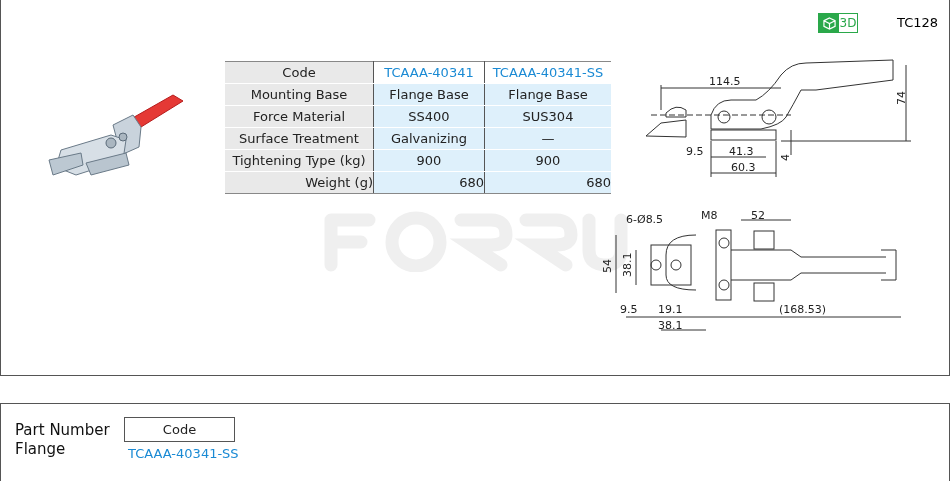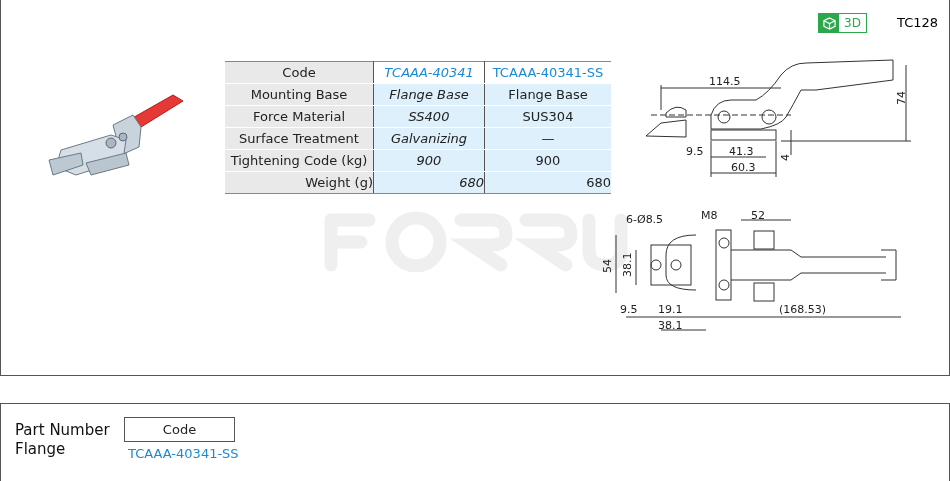--- a/index.html
+++ b/index.html
@@ -1,29 +1,29 @@
 <!DOCTYPE html>
 <html><head>
 <meta charset="utf-8">
 <style>
   html,body{margin:0;padding:0;background:#fff;}
   body{width:950px;height:481px;position:relative;font-family:"DejaVu Sans","Liberation Sans",sans-serif;color:#222;overflow:hidden;}
   .panel{position:absolute;border:1px solid #555;box-sizing:border-box;background:#fff;}
   #top-panel{left:0;top:0;width:950px;height:376px;border-top:none;}
   #bottom-panel{left:0;top:403px;width:950px;height:85px;}
-  .badge3d{position:absolute;left:817px;top:13px;height:20px;width:49px;border:1px solid #2aa84a;box-sizing:border-box;display:flex;align-items:center;}
+  .badge3d{position:absolute;left:817px;top:13px;height:20px;width:40px;border:1px solid #2aa84a;box-sizing:border-box;display:flex;align-items:center;}
   .badge3d .ic{width:20px;height:18px;background:#2aa84a;display:flex;align-items:center;justify-content:center;}
   .badge3d .lbl{flex:1;text-align:center;font-size:12px;color:#2aa84a;}
   .tc{position:absolute;left:896px;top:15px;font-size:13px;color:#000000;}
   table.spec{position:absolute;left:224px;top:61px;border-collapse:collapse;font-size:13px;}
   table.spec td{height:21px;padding:0;text-align:center;border-bottom:1px solid #fff;}
   table.spec tr:first-child td{border-top:1px solid #888;}
   table.spec tr:last-child td{border-bottom:1px solid #888;text-align:right;}
   table.spec td.h{width:148px;background:#e9e9e9;border-right:1px solid #555;}
-  table.spec td.c1{width:110px;background:#def0fb;border-right:1px solid #555;font-style:italic;}
+  table.spec td.c1{width:110px;background:#def0fb;border-right:1px solid #555;}
   table.spec td.c2{width:126px;background:#def0fb;}
   table.spec tr:first-child td.c1, table.spec tr:first-child td.c2{background:#fff;color:#1a8ad4;}
   .watermark{position:absolute;left:320px;top:210px;width:320px;height:62px;}
   .drawing{position:absolute;}
   .dim{font-size:11px;fill:#222;font-family:"DejaVu Sans",sans-serif;}
   .pn-label{position:absolute;left:14px;top:17px;font-size:15px;line-height:19px;color:#111;}
   .pn-box{position:absolute;left:123px;top:13px;width:111px;height:25px;border:1px solid #555;box-sizing:border-box;font-size:13px;text-align:center;line-height:23px;}
   .pn-code{position:absolute;left:127px;top:42px;font-size:13px;color:#1a8ad4;}
 </style>
 </head>
@@ -66,21 +66,21 @@
           <td class="h">Force Material</td>
           <td class="c1">SS400</td>
           <td class="c2">SUS304</td>
         </tr>
       <tr>
           <td class="h">Surface Treatment</td>
           <td class="c1">Galvanizing</td>
           <td class="c2">—</td>
         </tr>
       <tr>
-          <td class="h">Tightening Code (kg)</td>
+          <td class="h">Tightening Type (kg)</td>
           <td class="c1">900</td>
           <td class="c2">900</td>
         </tr>
       <tr>
           <td class="h">Weight (g)</td>
           <td class="c1">680</td>
           <td class="c2">680</td>
         </tr>
     </tbody>
   </table>

